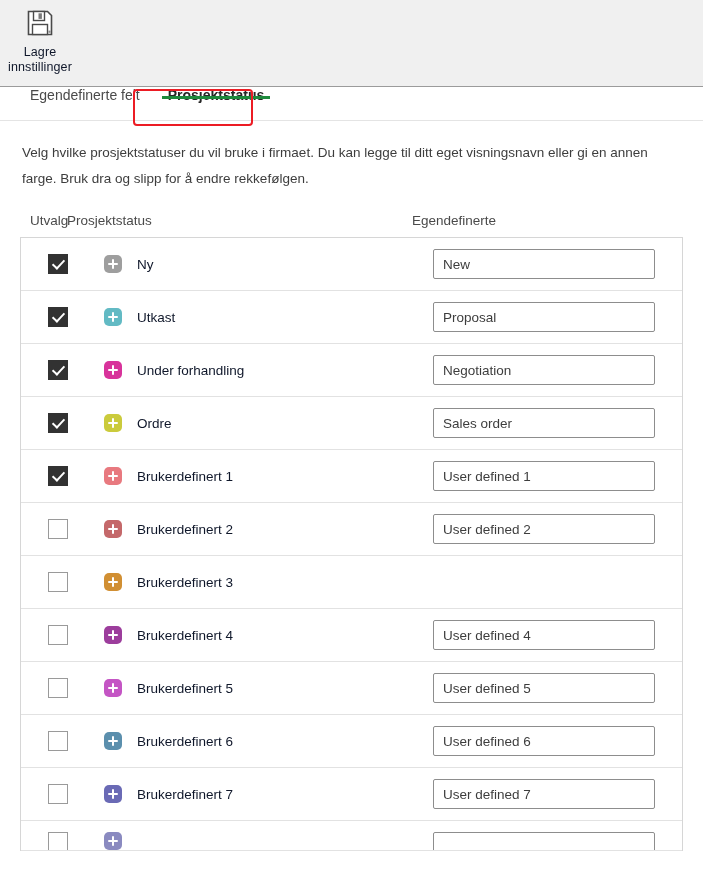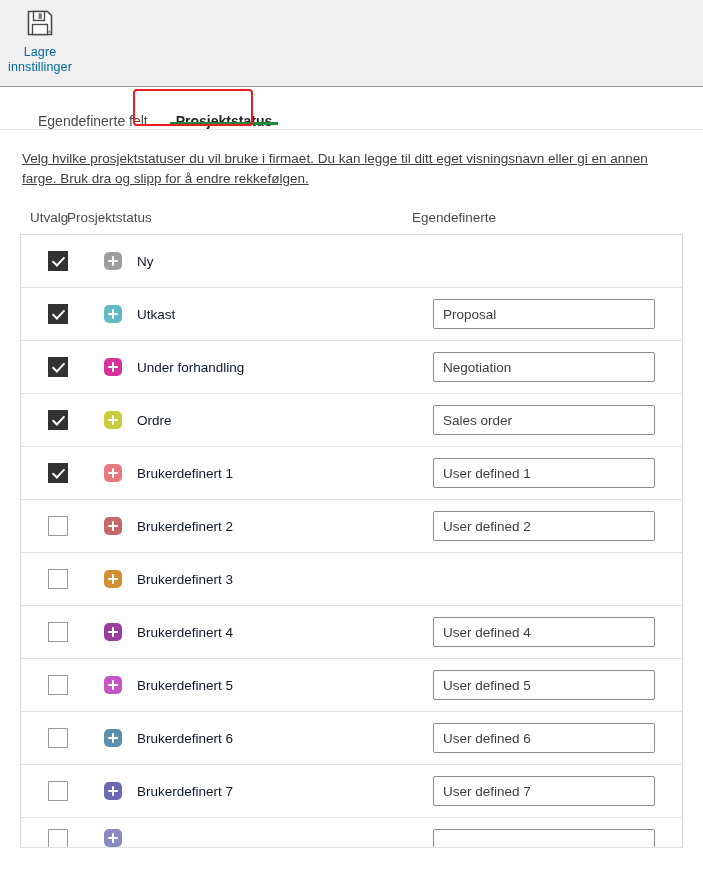--- a/index.html
+++ b/index.html
@@ -42,32 +42,32 @@
   .floppy-wrap {
     width: 34px;
     height: 34px;
     display: block;
   }
   .ribbon-label {
     margin-top: 5px;
     font-size: 12.5px;
     line-height: 15px;
     text-align: center;
-    color: #0369a1;
+    color: #0f172a;
     letter-spacing: .1px;
   }
 
   
   .tabstrip {
-    height: 43px;
+    height: 34px;
     box-sizing: border-box;
     border-bottom: 1px solid #e4e4e4;
     display: flex;
-    align-items: flex-end;
-    padding-left: 24px;
+    align-items: flex-start;
+    padding-left: 16px;
     position: relative;
     background: #fff;
   }
   .tab {
     display: flex;
     align-items: center;
     padding: 0 14px;
     font-size: 14px;
     color: #4a4a4a;
     cursor: pointer;
@@ -100,24 +100,23 @@
     border: 2.5px solid var(--annot, #ec1c24);
     border-radius: 4px;
     box-sizing: border-box;
     pointer-events: none;
   }
 
   
   .description {
     margin: 19px 24px 0 22px;
     font-size: 13.5px;
-    line-height: 20px;
+    line-height: 26px;
     color: #3d3d3d;
     max-width: 660px;
-    text-decoration: underline;
   }
 
   
   .grid-head {
     display: flex;
     align-items: center;
     margin: 21px 0 0 0;
     padding: 0 0 9px 0;
     font-size: 13.5px;
     color: #4a4a4a;
@@ -278,20 +277,23 @@
 
 <div class="grid" id="grid">
     <div class="row">
       <div class="cell-select">
         <span class="checkbox on"></span>
       </div>
       <div class="cell-status">
         <span class="swatch" style="background: rgb(158, 158, 158);"></span>
         <span class="status-label">Ny</span>
       </div>
+      <div class="cell-display">
+        <input class="name-input" type="text" value="New" style="">
+      </div>
     </div>
     <div class="row">
       <div class="cell-select">
         <span class="checkbox on"></span>
       </div>
       <div class="cell-status">
         <span class="swatch" style="background: rgb(98, 186, 196);"></span>
         <span class="status-label">Utkast</span>
       </div>
       <div class="cell-display">

